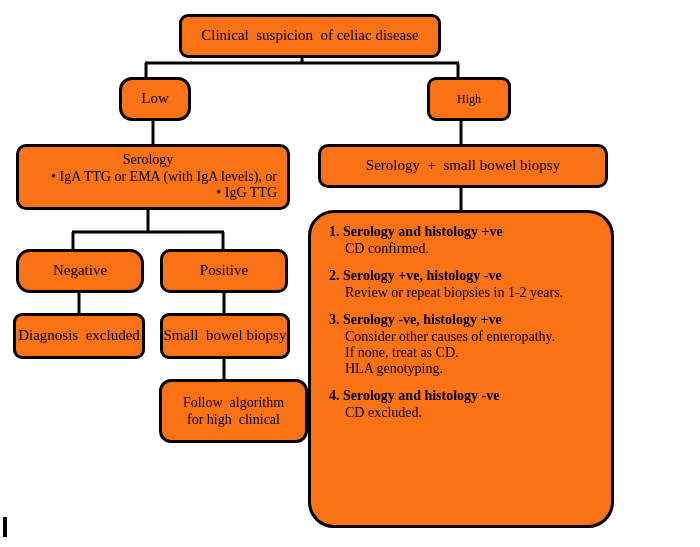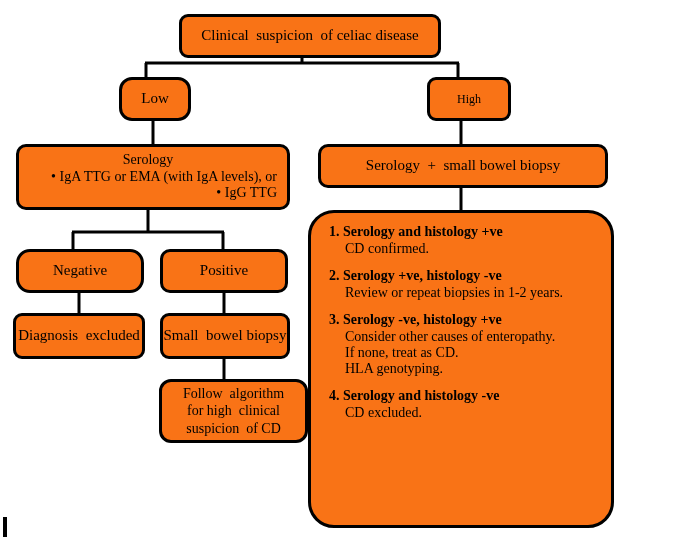--- a/index.html
+++ b/index.html
@@ -217,21 +217,20 @@
     <span class="txt">Diagnosis  excluded</span>
   </div>
 
   <div class="node" id="node-small-bowel-biopsy">
     <span class="txt">Small  bowel biopsy</span>
   </div>
 
   <div class="node" id="node-follow-algorithm">
     <span class="txt">Follow  algorithm</span>
     <span class="txt">for high  clinical</span>
-    <span class="txt">suspicion  of CD</span>
   </div>
 
   <div class="node" id="node-outcomes">
 
     <div class="outcome">
       <span class="heading">1. Serology and histology +ve</span>
       <span class="detail">CD confirmed.</span>
     </div>
 
     <div class="outcome">

